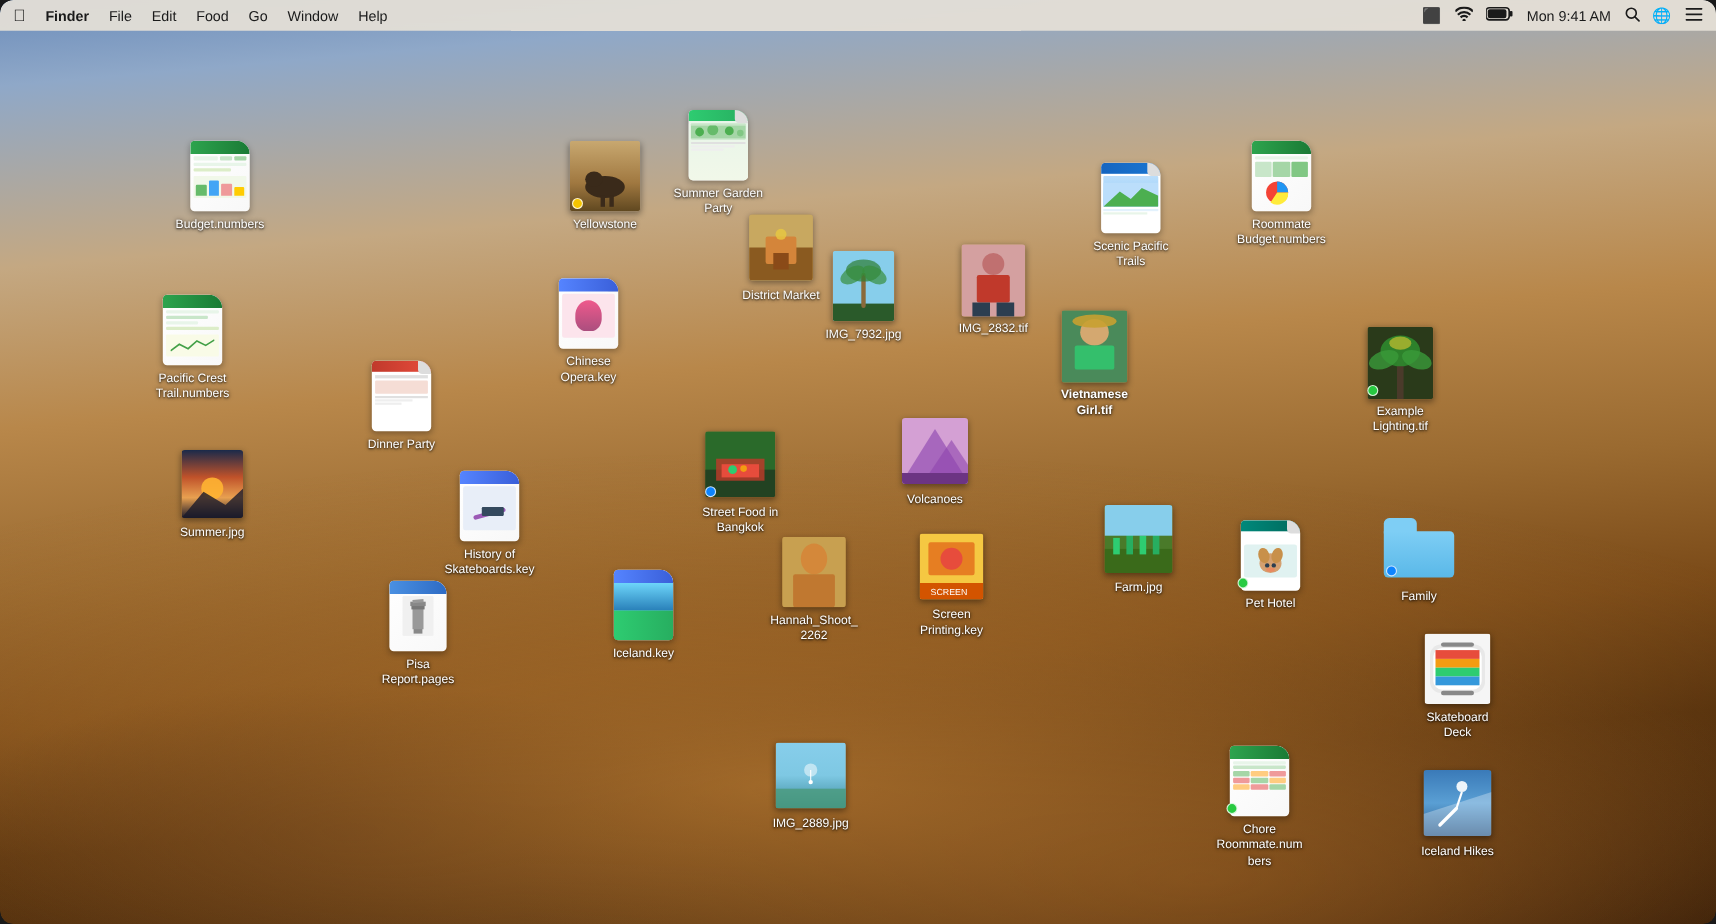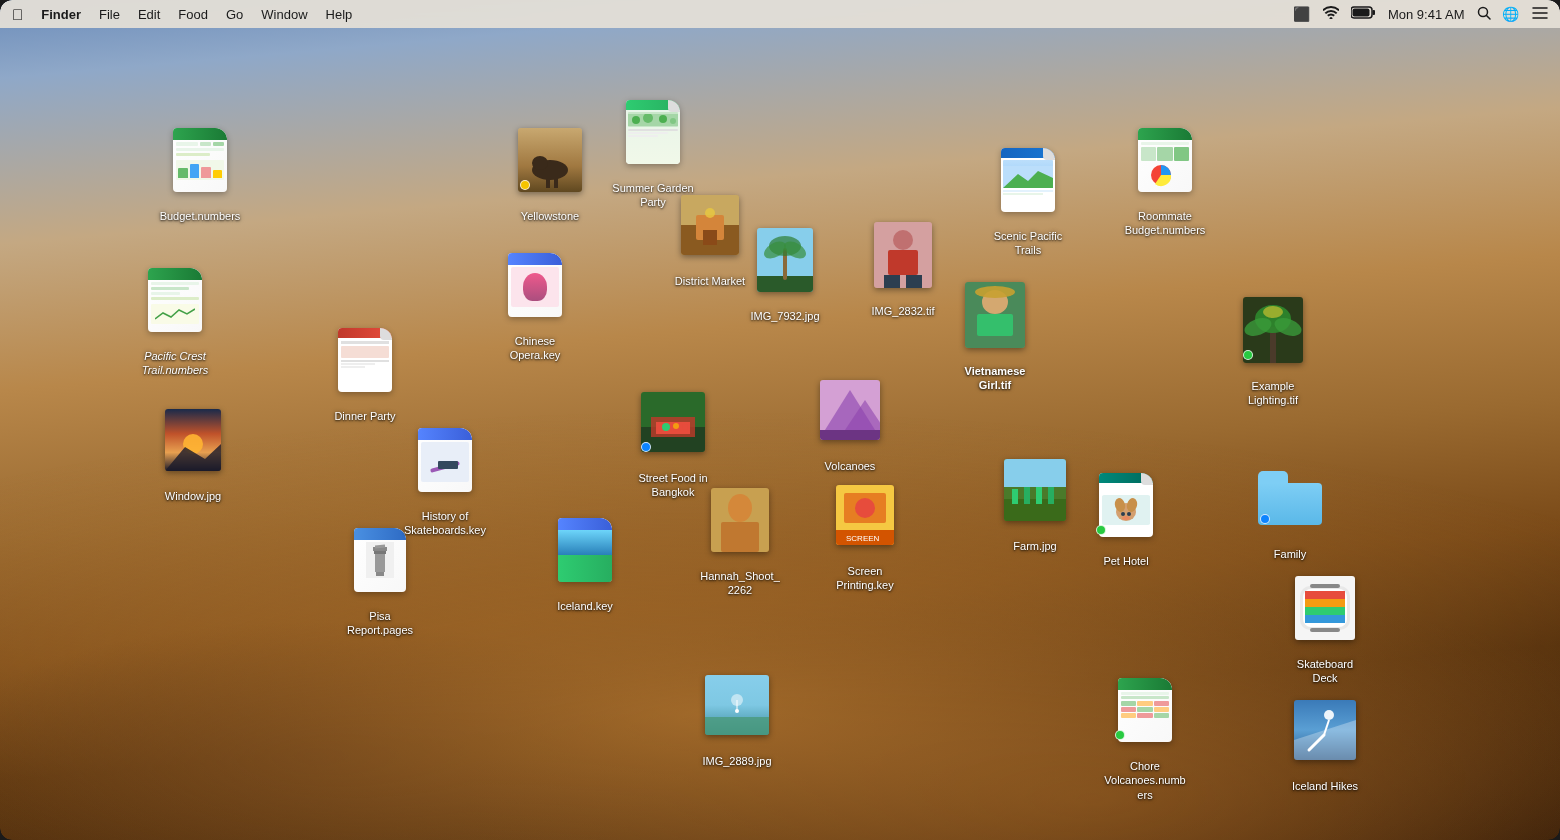--- a/index.html
+++ b/index.html
@@ -126,21 +126,21 @@
       width: 90px;
     }
 
     .file-icon {
       width: 64px;
       height: 64px;
       position: relative;
       display: flex;
       align-items: center;
       justify-content: center;
-      margin-bottom: 16px;
+      margin-bottom: 4px;
     }
 
     .file-label {
       font-size: 11px;
       color: #ffffff;
       text-align: center;
       text-shadow: 0 1px 2px rgba(0,0,0,0.8), 0 0 4px rgba(0,0,0,0.6);
       line-height: 1.3;
       padding: 1px 3px;
       max-width: 90px;
@@ -332,21 +332,21 @@
               <div style="flex:1;background:#42a5f5;border-radius:1px 1px 0 0;height:90%;"></div>
               <div style="flex:1;background:#ef9a9a;border-radius:1px 1px 0 0;height:70%;"></div>
               <div style="flex:1;background:#ffcc02;border-radius:1px 1px 0 0;height:50%;"></div>
             </div>
           </div>
         </div>
       </div>
       <span class="file-label">Budget.numbers</span>
     </div>
 
-    <div class="file-item" style="left:130px; top:240px;font-style:italic;">
+    <div class="file-item" style="left:130px; top:240px;">
       <div class="file-icon">
         <div class="doc-icon doc-icon-numbers" style="width:54px;height:64px;">
           <div class="numbers-header"></div>
           <div style="padding:14px 3px 3px 3px;">
             <div style="height:3px;background:#e8f5e9;margin-bottom:2px;border-radius:1px;"></div>
             <div style="height:3px;background:#c8e6c9;margin-bottom:2px;border-radius:1px;width:80%;"></div>
             <div style="height:3px;background:#e8f5e9;margin-bottom:2px;border-radius:1px;width:60%;"></div>
             <div style="height:3px;background:#dcedc8;margin-bottom:2px;border-radius:1px;"></div>
             <div style="height:20px;margin-top:4px;background:#f9fbe7;border-radius:1px;display:flex;align-items:center;justify-content:center;">
               <svg width="40" height="14" viewBox="0 0 40 14">
@@ -371,21 +371,21 @@
                 <stop offset="100%" stop-color="#1a1a2a"></stop>
               </linearGradient>
             </defs>
             <rect width="56" height="62" fill="url(#sunriseGrad)"></rect>
             <ellipse cx="28" cy="35" rx="10" ry="10" fill="rgba(255,180,50,0.9)"></ellipse>
 
             <polygon points="0,62 20,38 40,50 56,35 56,62" fill="#1a1a2a" opacity="0.8"></polygon>
           </svg>
         </div>
       </div>
-      <span class="file-label">Window.jpg</span>
+      <span class="file-label">Summer.jpg</span>
     </div>
 
 
     <div class="file-item" style="left:320px; top:300px;">
       <div class="file-icon">
         <div class="doc-icon" style="width:54px;height:64px;background:white;">
           <div style="height:10px;background:linear-gradient(90deg,#c0392b,#e74c3c);"></div>
           <div style="padding:3px;font-size:5px;color:#333;line-height:1.3;">
             <div style="height:3px;background:#e0e0e0;margin-bottom:2px;"></div>
             <div style="height:12px;background:#f5ddd5;margin-bottom:2px;border-radius:1px;"></div>
@@ -688,21 +688,21 @@
             <rect x="32" y="28" width="6" height="17" fill="#2ecc71"></rect>
             <rect x="44" y="26" width="6" height="19" fill="#27ae60"></rect>
 
             <rect y="0" width="62" height="28" fill="#87ceeb"></rect>
           </svg>
         </div>
       </div>
       <span class="file-label">Farm.jpg</span>
     </div>
 
-    <div class="file-item" style="left:1081px; top:445px;">
+    <div class="file-item" style="left:1110px; top:445px;">
       <div class="file-icon" style="position:relative;">
         <div class="doc-icon" style="width:54px;height:64px;background:white;">
           <div style="height:10px;background:linear-gradient(90deg,#00897b,#00695c);"></div>
           <div style="padding:12px 3px 3px 3px;">
             <div style="height:30px;background:#e0f2f1;border-radius:2px;overflow:hidden;display:flex;align-items:center;justify-content:center;">
               <svg viewBox="0 0 48 28" width="48" height="28">
                 <rect width="48" height="28" fill="#e0f2f1"></rect>
 
                 <ellipse cx="24" cy="16" rx="10" ry="9" fill="#d4a070"></ellipse>
                 <ellipse cx="18" cy="9" rx="5" ry="7" fill="#c8904a" transform="rotate(-15,18,9)"></ellipse>
@@ -809,21 +809,21 @@
               <div style="height:5px;background:#a5d6a7;border-radius:1px;"></div>
               <div style="height:5px;background:#ffcc80;border-radius:1px;"></div>
               <div style="height:5px;background:#ffcc80;border-radius:1px;"></div>
               <div style="height:5px;background:#ef9a9a;border-radius:1px;"></div>
               <div style="height:5px;background:#a5d6a7;border-radius:1px;"></div>
             </div>
           </div>
         </div>
         <div class="status-dot dot-green" style="bottom:2px;left:2px;"></div>
       </div>
-      <span class="file-label">Chore Volcanoes.numbers</span>
+      <span class="file-label">Chore Roommate.numbers</span>
     </div>
 
     <div class="file-item" style="left:1280px; top:670px;">
       <div class="file-icon">
         <div class="img-thumb" style="width:62px;height:60px;">
           <svg viewBox="0 0 62 60" style="width:62px;height:60px;">
             <defs>
               <linearGradient id="iceGrad" x1="0" y1="0" x2="0" y2="1">
                 <stop offset="0%" stop-color="#3a7ab8"></stop>
                 <stop offset="50%" stop-color="#5a9fd4"></stop>

